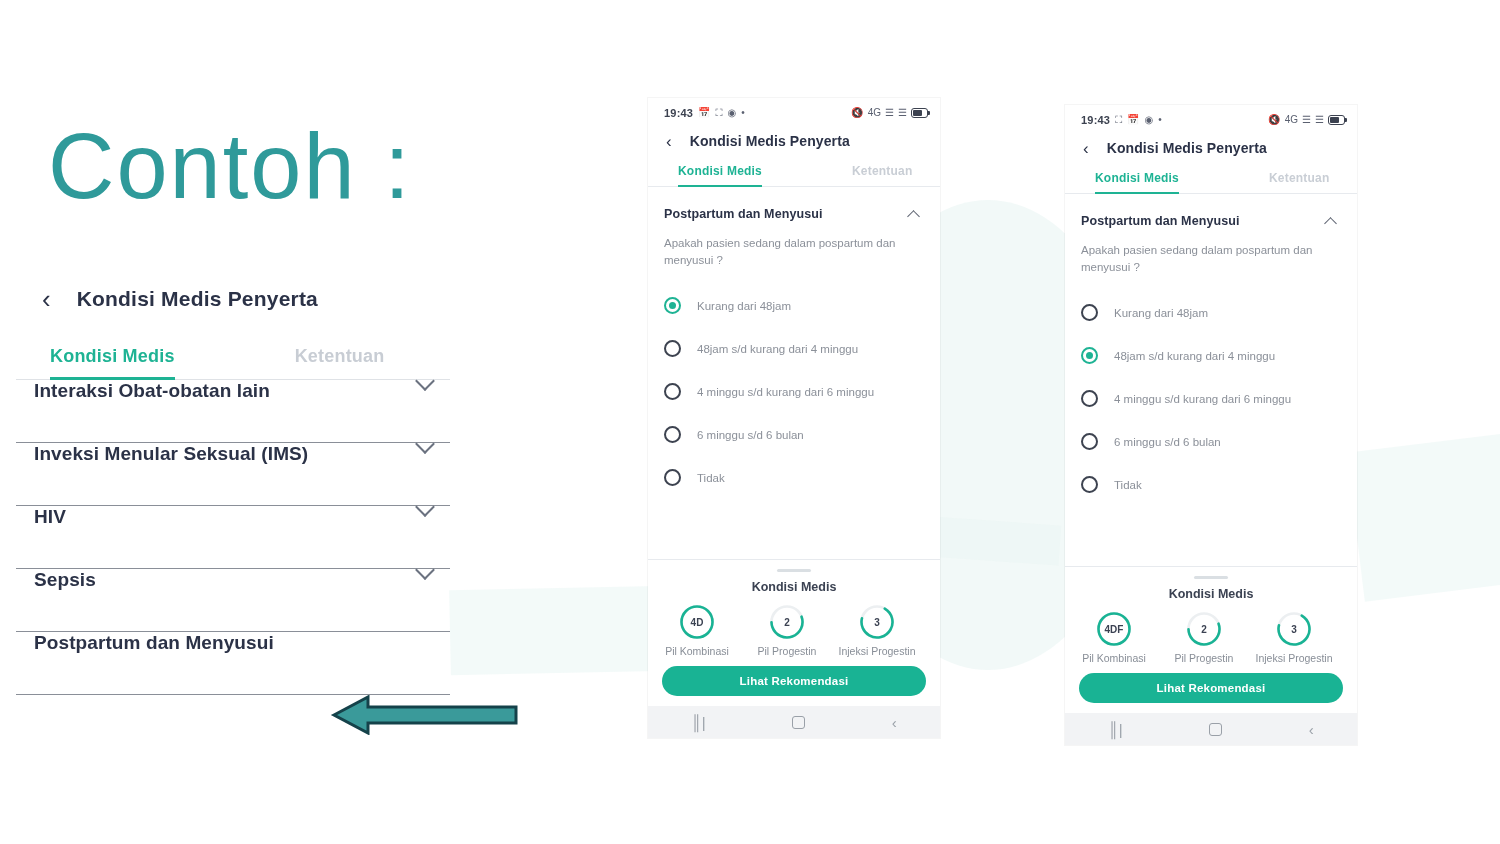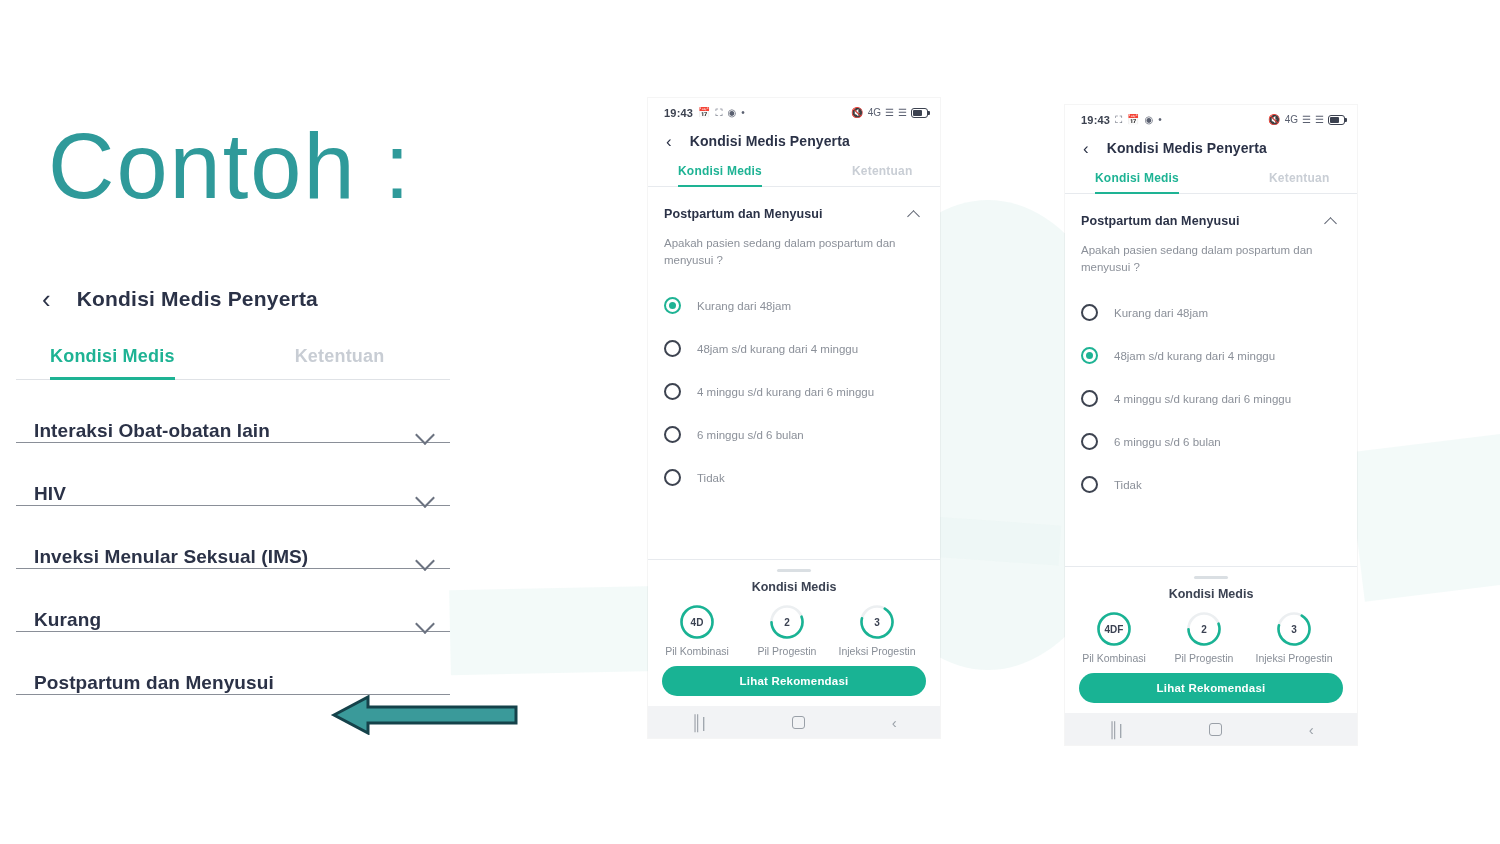--- a/index.html
+++ b/index.html
@@ -28,21 +28,21 @@
   .lp { position: absolute; left: 16px; top: 278px; width: 434px; }
   .lp-head { display:flex; align-items:center; gap:26px; height: 42px; padding-left: 26px;}
   .lp-back { font-size: 26px; color:#2b3247; line-height:1; font-weight:400;}
   .lp-title { font-size: 21px; font-weight: 700; color: #2b3247; letter-spacing:.2px;}
   .lp-tabs { display:flex; margin-top: 26px; padding-left: 34px; gap: 120px; }
   .lp-tab { font-size: 18px; font-weight: 700; letter-spacing:.2px; padding-bottom: 10px;}
   .lp-tab.active { color:#1eb394; border-bottom: 3px solid #1eb394;}
   .lp-tab.inactive { color:#c8cdd4; }
   .lp-divider { height:1px; background:#dfe2e6; margin-top:-1px;}
   .lp-row {
-    display:flex; align-items:flex-end; justify-content:space-between;
+    display:flex; align-items:flex-start; justify-content:space-between;
     height: 63px; padding: 0 18px 0 18px;
     border-bottom: 1px solid #8a8f98;
     gap: 36px;
   }
   .lp-row:last-child { border-bottom: 1px solid #8a8f98; }
   .lp-row-label { font-size: 19px; font-weight: 700; color:#2b3247; letter-spacing:.1px;}
   .chev { width:14px; height:14px; border-right:2.2px solid #6b7280; border-bottom:2.2px solid #6b7280;
           transform: rotate(45deg); margin-top:-6px;}
   .arrow-anno { position:absolute; left:330px; top:695px; width:190px; height:40px; }
 
@@ -130,29 +130,29 @@
       <div class="lp-tab active">Kondisi Medis</div>
       <div class="lp-tab inactive">Ketentuan</div>
     </div>
     <div class="lp-divider"></div>
 
     <div class="lp-row">
       <span class="lp-row-label">Interaksi Obat-obatan lain</span>
       <span class="chev"></span>
     </div>
     <div class="lp-row">
+      <span class="lp-row-label">Inveksi Menular Seksual (IMS)</span>
+      <span class="chev"></span>
+    </div>
+    <div class="lp-row">
       <span class="lp-row-label">HIV</span>
       <span class="chev"></span>
     </div>
     <div class="lp-row">
-      <span class="lp-row-label">Inveksi Menular Seksual (IMS)</span>
-      <span class="chev"></span>
-    </div>
-    <div class="lp-row">
-      <span class="lp-row-label">Kurang</span>
+      <span class="lp-row-label">Sepsis</span>
       <span class="chev"></span>
     </div>
     <div class="lp-row">
       <span class="lp-row-label">Postpartum dan Menyusui</span>
     </div>
   </div>
 
   <svg class="arrow-anno" viewBox="0 0 190 40">
     <polygon points="4,20 38,2 38,12 186,12 186,28 38,28 38,38" fill="#3a9a9a" stroke="#15424a" stroke-width="3" stroke-linejoin="miter"></polygon>
   </svg>

